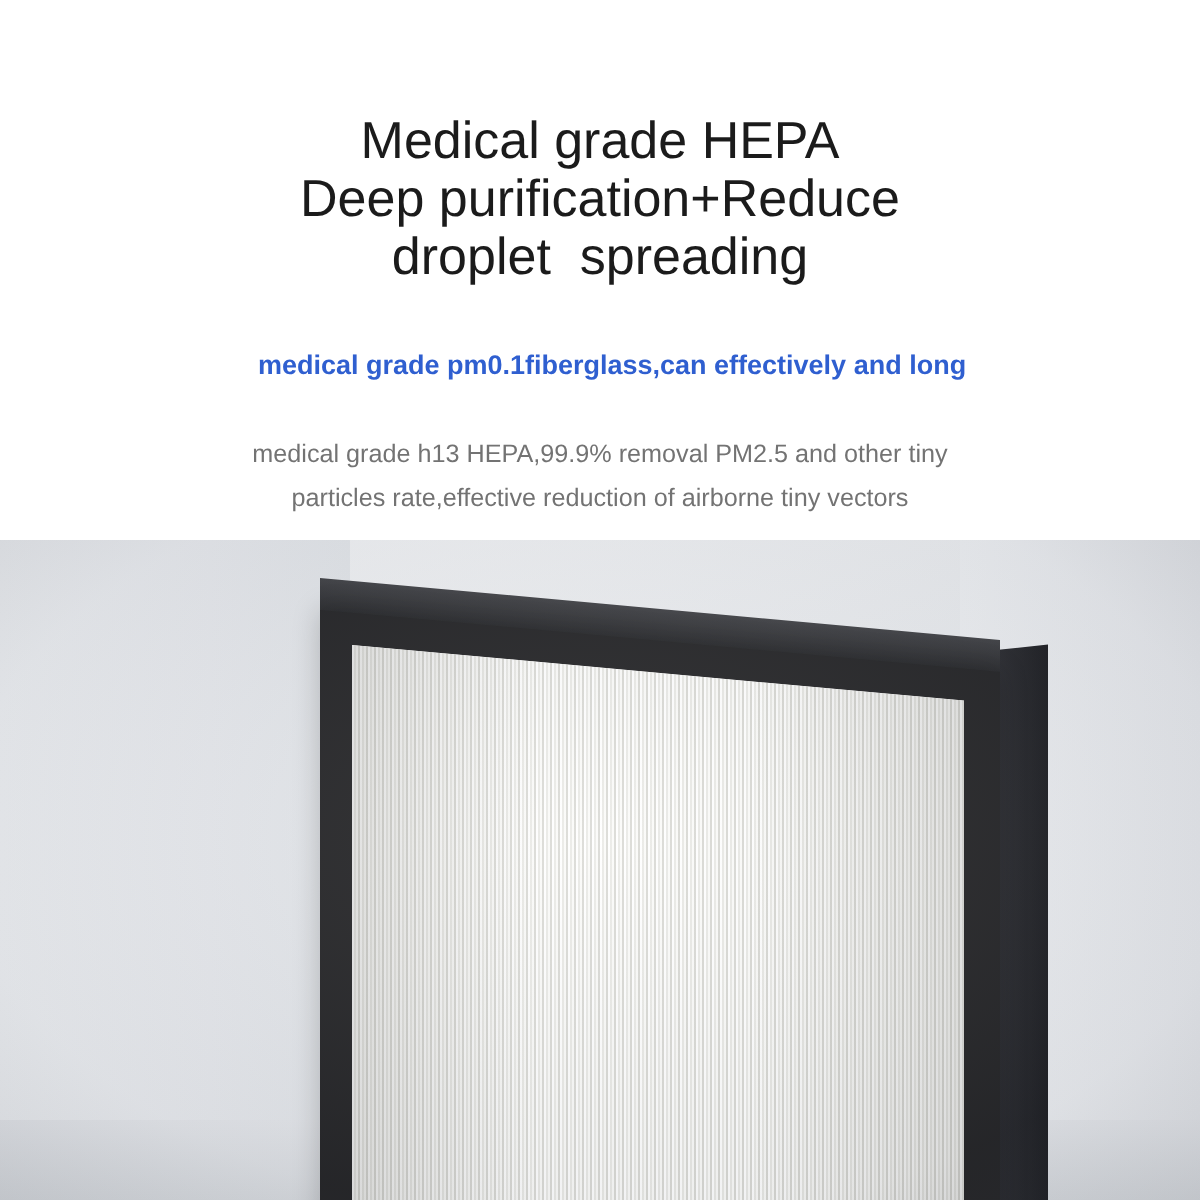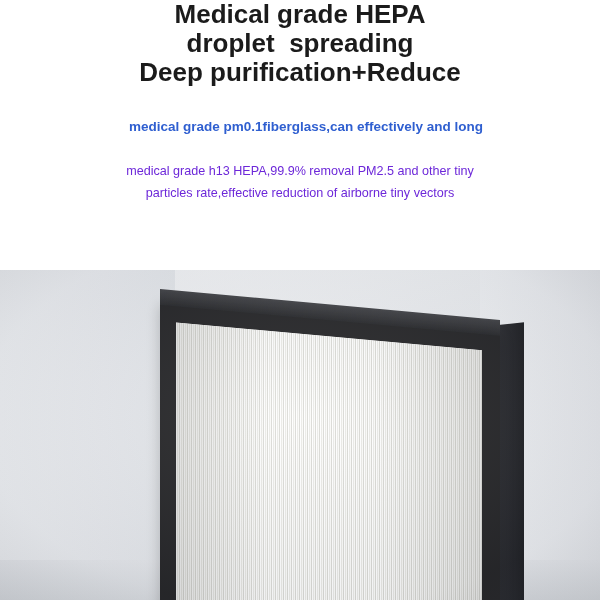--- a/index.html
+++ b/index.html
@@ -23,23 +23,24 @@
   .text-block {
     position: absolute;
     top: 0;
     left: 0;
     width: 600px;
     z-index: 5;
     text-align: center;
   }
   .headline {
     margin: 0;
+    padding-top: 56px;
     font-size: 26px;
     line-height: 29px;
-    font-weight: bold;
+    font-weight: normal;
     color: #1b1b1b;
     letter-spacing: 0px;
   }
   .headline .hl-line {
     display: block;
     white-space: pre;
   }
   .subhead {
     margin: 0;
     padding-top: 30px;
@@ -51,21 +52,21 @@
   .subhead .sh-line {
     display: block;
     white-space: pre;
     margin-left: 12px;
   }
   .body-copy {
     margin: 0;
     padding-top: 24px;
     font-size: 12.6px;
     line-height: 22px;
-    color: #6d28d9;
+    color: #737373;
   }
   .body-copy .bc-line {
     display: block;
     white-space: pre;
   }
 
   
   .photo {
     position: absolute;
     left: 0;
@@ -171,22 +172,22 @@
 </style>
 </head>
 <body>
 
 <div class="page">
 
   <div class="text-block">
 
     <h1 class="headline">
       <span class="hl-line">Medical grade HEPA</span>
+      <span class="hl-line">Deep purification+Reduce</span>
       <span class="hl-line">droplet  spreading</span>
-      <span class="hl-line">Deep purification+Reduce</span>
     </h1>
 
     <p class="subhead">
       <span class="sh-line">medical grade pm0.1fiberglass,can effectively and long</span>
     </p>
 
     <p class="body-copy">
       <span class="bc-line">medical grade h13 HEPA,99.9% removal PM2.5 and other tiny</span>
       <span class="bc-line">particles rate,effective reduction of airborne tiny vectors</span>
     </p>

